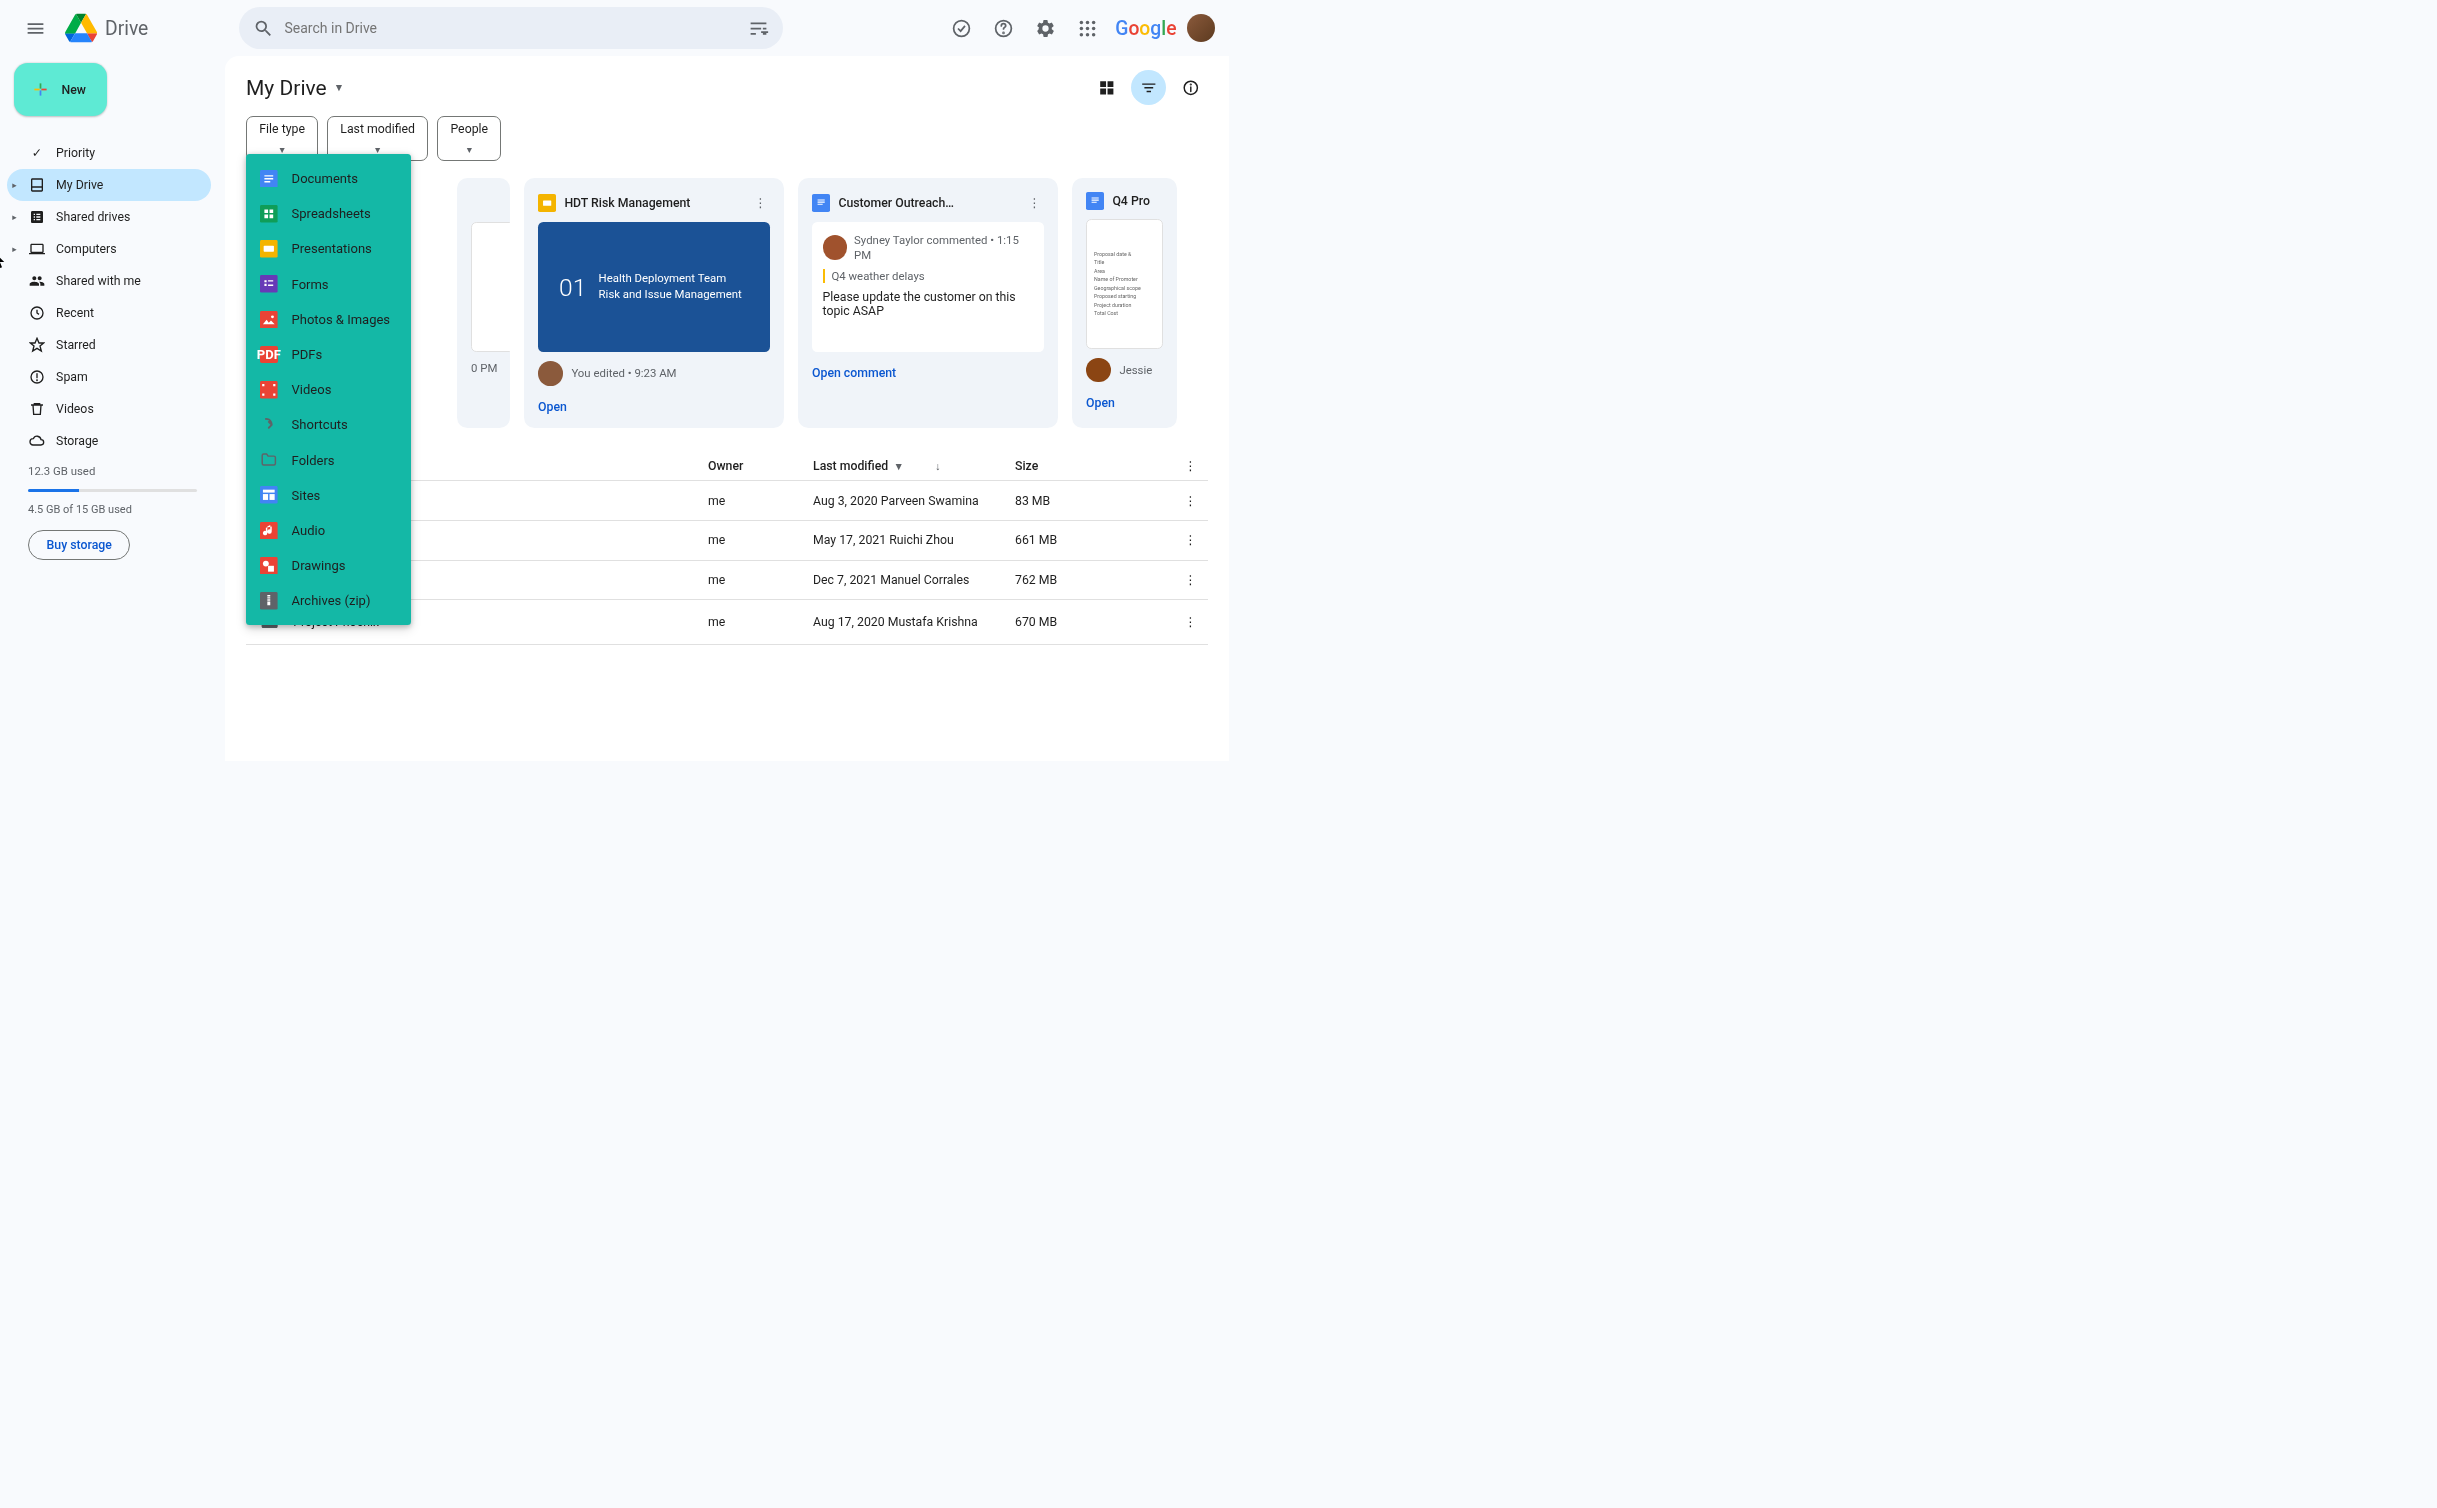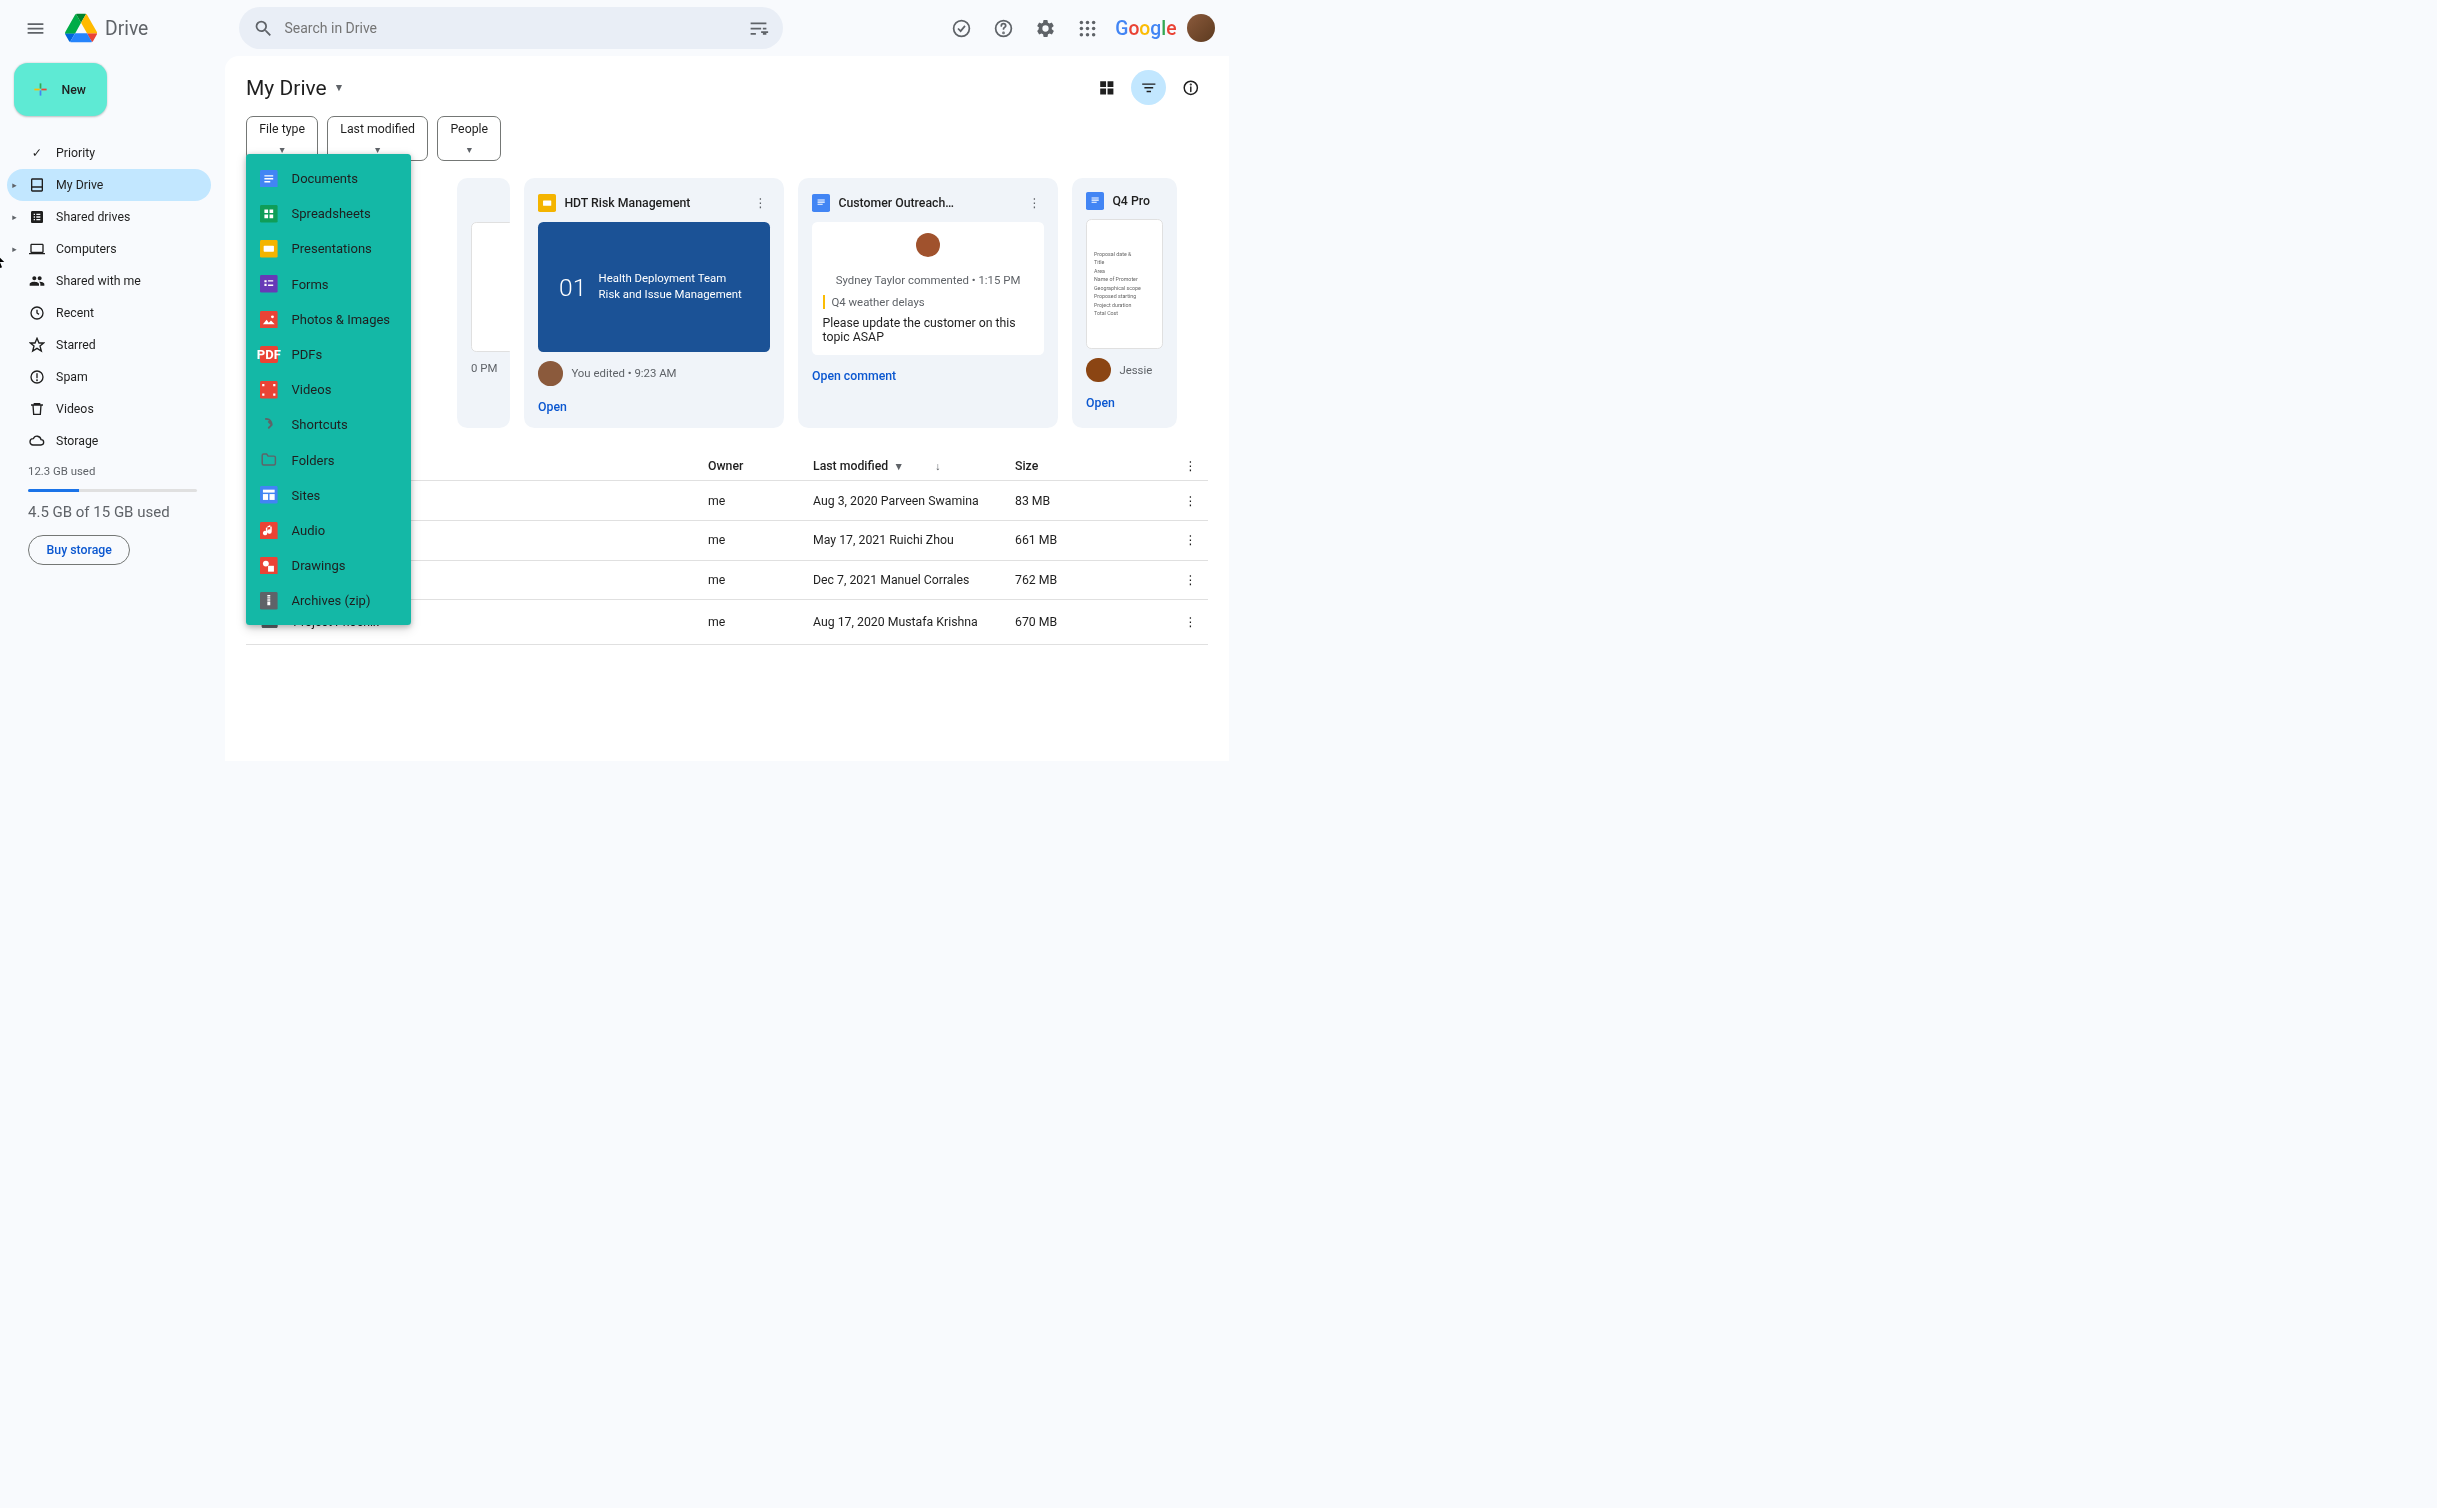--- a/index.html
+++ b/index.html
@@ -24,21 +24,21 @@
 .new-btn-label { font-size: 12.3px; font-weight: 500; }
 .nav { list-style: none; }
 .nav-item { display: flex; align-items: center; gap: 10.5px; height: 32px; padding: 0 10.5px 0 21px; border-radius: 16px; cursor: pointer; font-size: 12.3px; color: #1f1f1f; position: relative; }
 .nav-item.active { background: #c2e7ff; }
 .nav-item .chev { position: absolute; left: 5.3px; font-size: 8.8px; color: #5f6368; }
 .nav-item .nav-icon { width: 17.6px; display: flex; justify-content: center; color: #1f1f1f; }
 .storage-section { padding: 7px 14px 0 21px; }
 .storage-used { font-size: 11.4px; color: #5f6368; margin-bottom: 10.5px; }
 .storage-bar { height: 3.5px; background: #e0e0e0; border-radius: 1.8px; margin-bottom: 10.5px; overflow: hidden; }
 .storage-bar-fill { height: 100%; background: #1a73e8; width: 30%; }
-.storage-detail { font-size: 15px; color: #5f6368; margin-bottom: 14px; }
+.storage-detail { font-size: 11px; color: #5f6368; margin-bottom: 14px; }
 .buy-storage { display: inline-block; border: 0.9px solid #747775; border-radius: 17.6px; padding: 7px 17.6px; color: #0b57d0; font-size: 12.3px; font-weight: 500; cursor: pointer; }
 
 .main { flex: 1; background: #fff; border-radius: 14px 0 0 0; padding: 14px 21px; overflow: hidden; position: relative; }
 .main-header { display: flex; align-items: center; justify-content: space-between; margin-bottom: 10.5px; }
 .breadcrumb { font-size: 21px; display: flex; align-items: center; gap: 7px; cursor: pointer; }
 .breadcrumb .caret { font-size: 10.5px; color: #5f6368; }
 .view-controls { display: flex; align-items: center; gap: 7px; }
 .view-controls .icon-btn.active { background: #c2e7ff; }
 
 .filter-row { display: flex; gap: 8.8px; margin-bottom: 17.6px; }
@@ -55,21 +55,21 @@
 .card-title { font-size: 12.3px; font-weight: 500; flex: 1; white-space: nowrap; overflow: hidden; text-overflow: ellipsis; }
 .card-more { color: #5f6368; cursor: pointer; padding: 3.5px; }
 .card-preview { height: 130px; background: #1b5296; border-radius: 5.3px; color: #fff; padding: 21px; display: flex; flex-direction: column; justify-content: center; }
 .card-preview.docprev { background: #fff; border: 0.9px solid #e0e0e0; }
 .card-preview .slide-num { font-size: 24.6px; font-weight: 300; }
 .card-preview .slide-txt { font-size: 11.4px; line-height: 1.4; }
 .card-meta { display: flex; align-items: center; gap: 8.8px; font-size: 11.4px; color: #5f6368; }
 .card-avatar { width: 24.6px; height: 24.6px; border-radius: 50%; background: #8b5a3c; flex-shrink: 0;}
 .card-action { color: #0b57d0; font-size: 12.3px; font-weight: 500; cursor: pointer; margin-top: 5.3px; }
 .comment-box { background:#fff; border-radius:5.3px; padding:10.5px; min-height:130px; display:flex; flex-direction:column; gap:7px;}
-.comment-head { display:flex; gap:16px; align-items:center;flex-direction:column;}
+.comment-head { display:flex; gap:7px; align-items:center;}
 .comment-meta { font-size:11.4px; color:#5f6368; line-height:1.3;}
 .comment-quote { border-left: 2.6px solid #fbbc04; padding-left:7px; font-size:11.4px; color:#5f6368;}
 .comment-body { font-size:12.3px; color:#1f1f1f;}
 
 .table-head { display: flex; align-items: center; padding: 7px 0; font-size: 12.3px; font-weight: 500; color: #1f1f1f; border-bottom: 0.9px solid #e0e0e0; }
 .col-name { flex: 1; padding-left: 49px; }
 .col-owner { width: 105px; }
 .col-mod { width: 202px; display: flex; align-items: center; gap: 5.3px;}
 .col-size { width: 158px; }
 .col-actions { width: 35px; text-align: center; }

